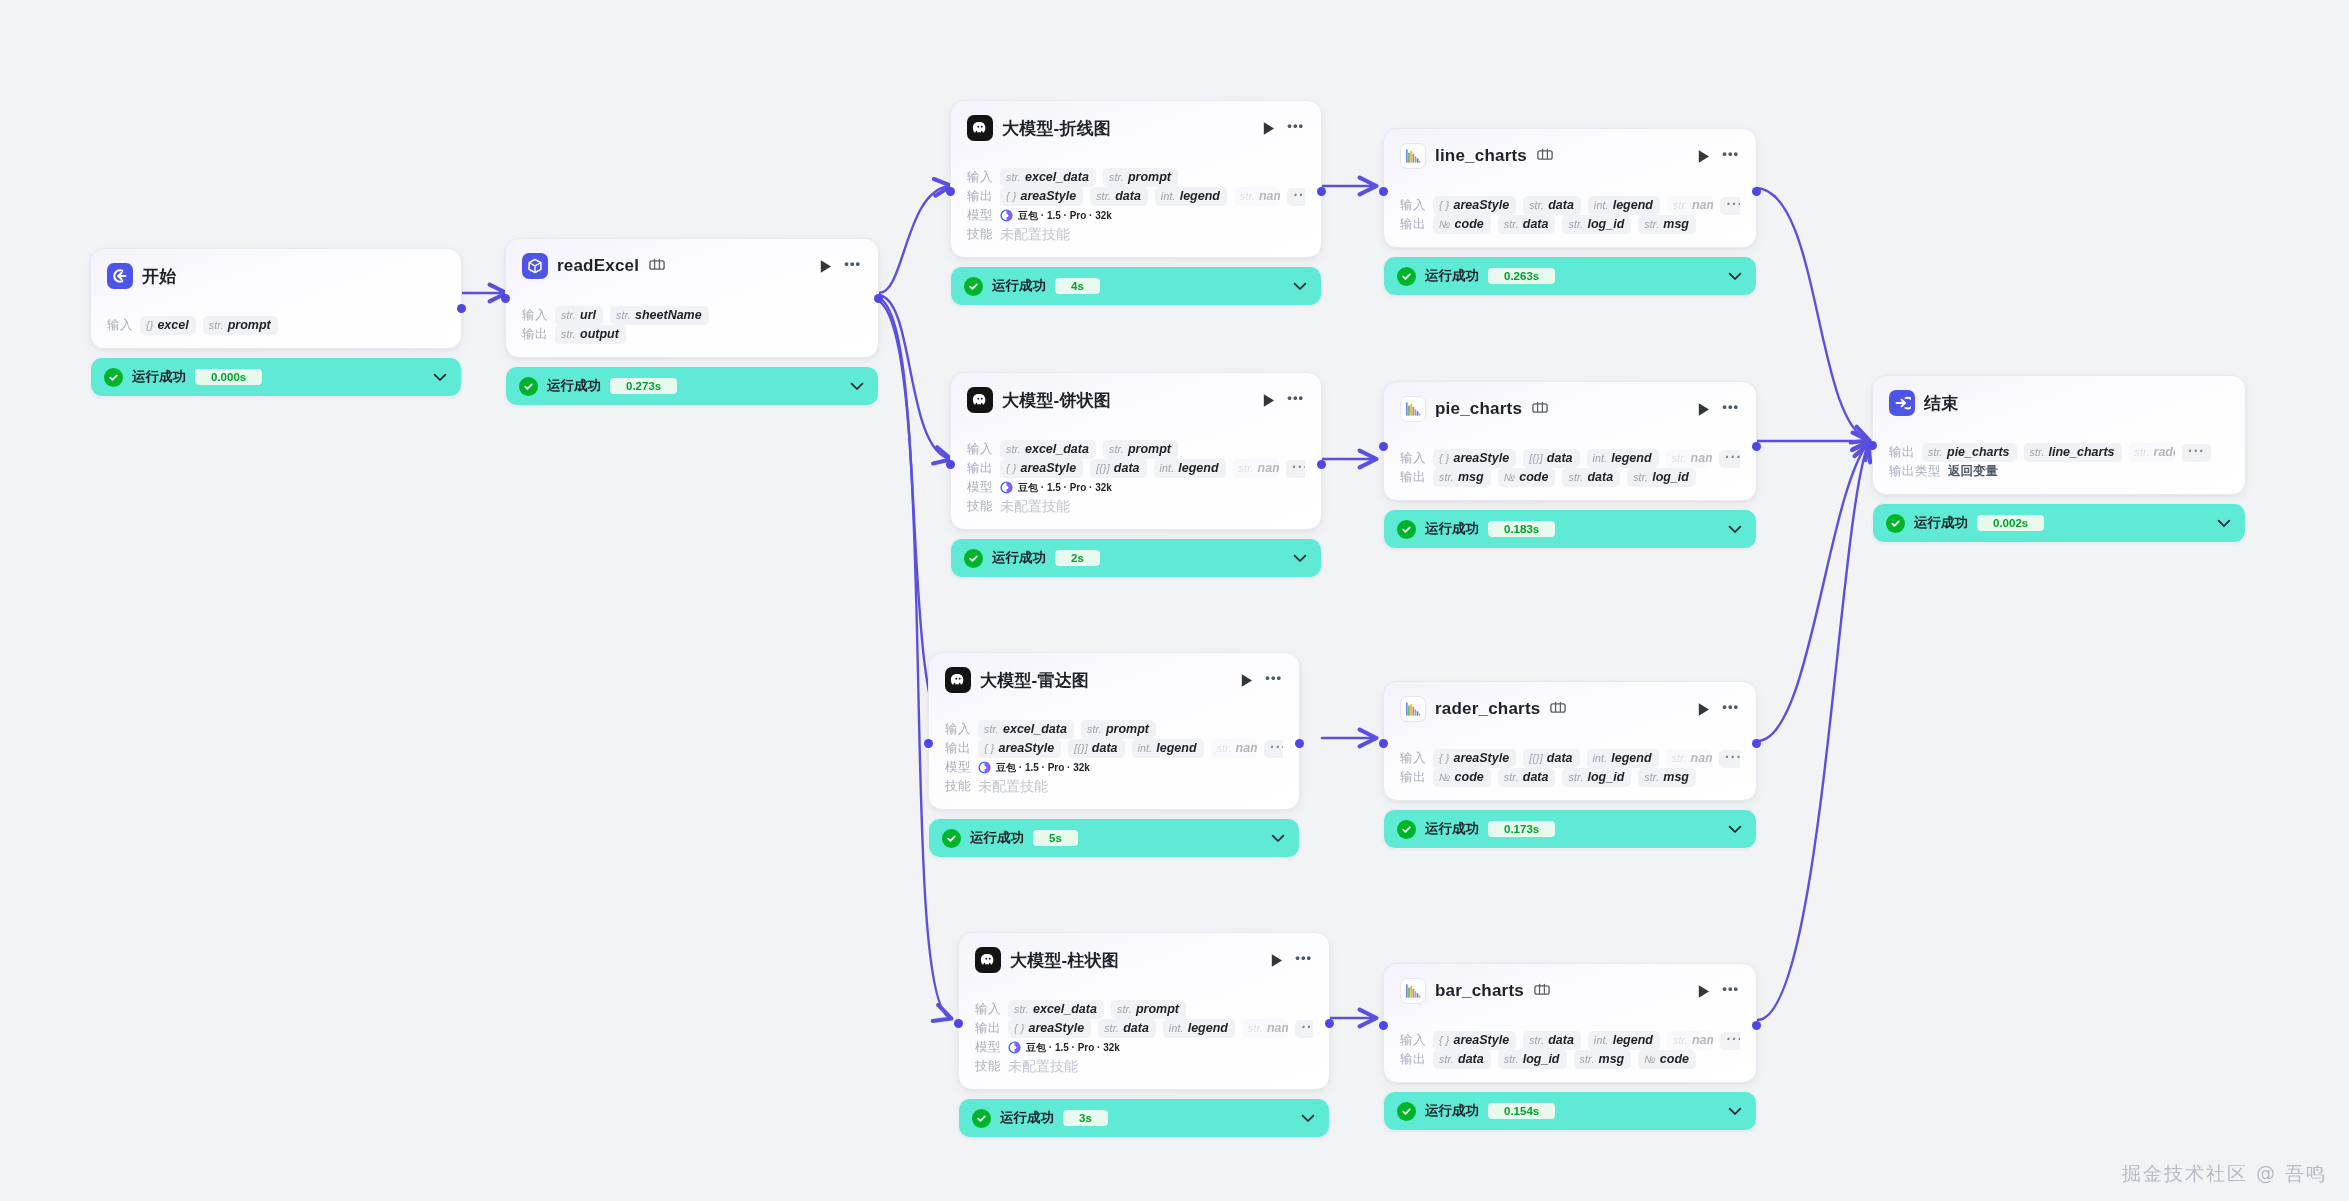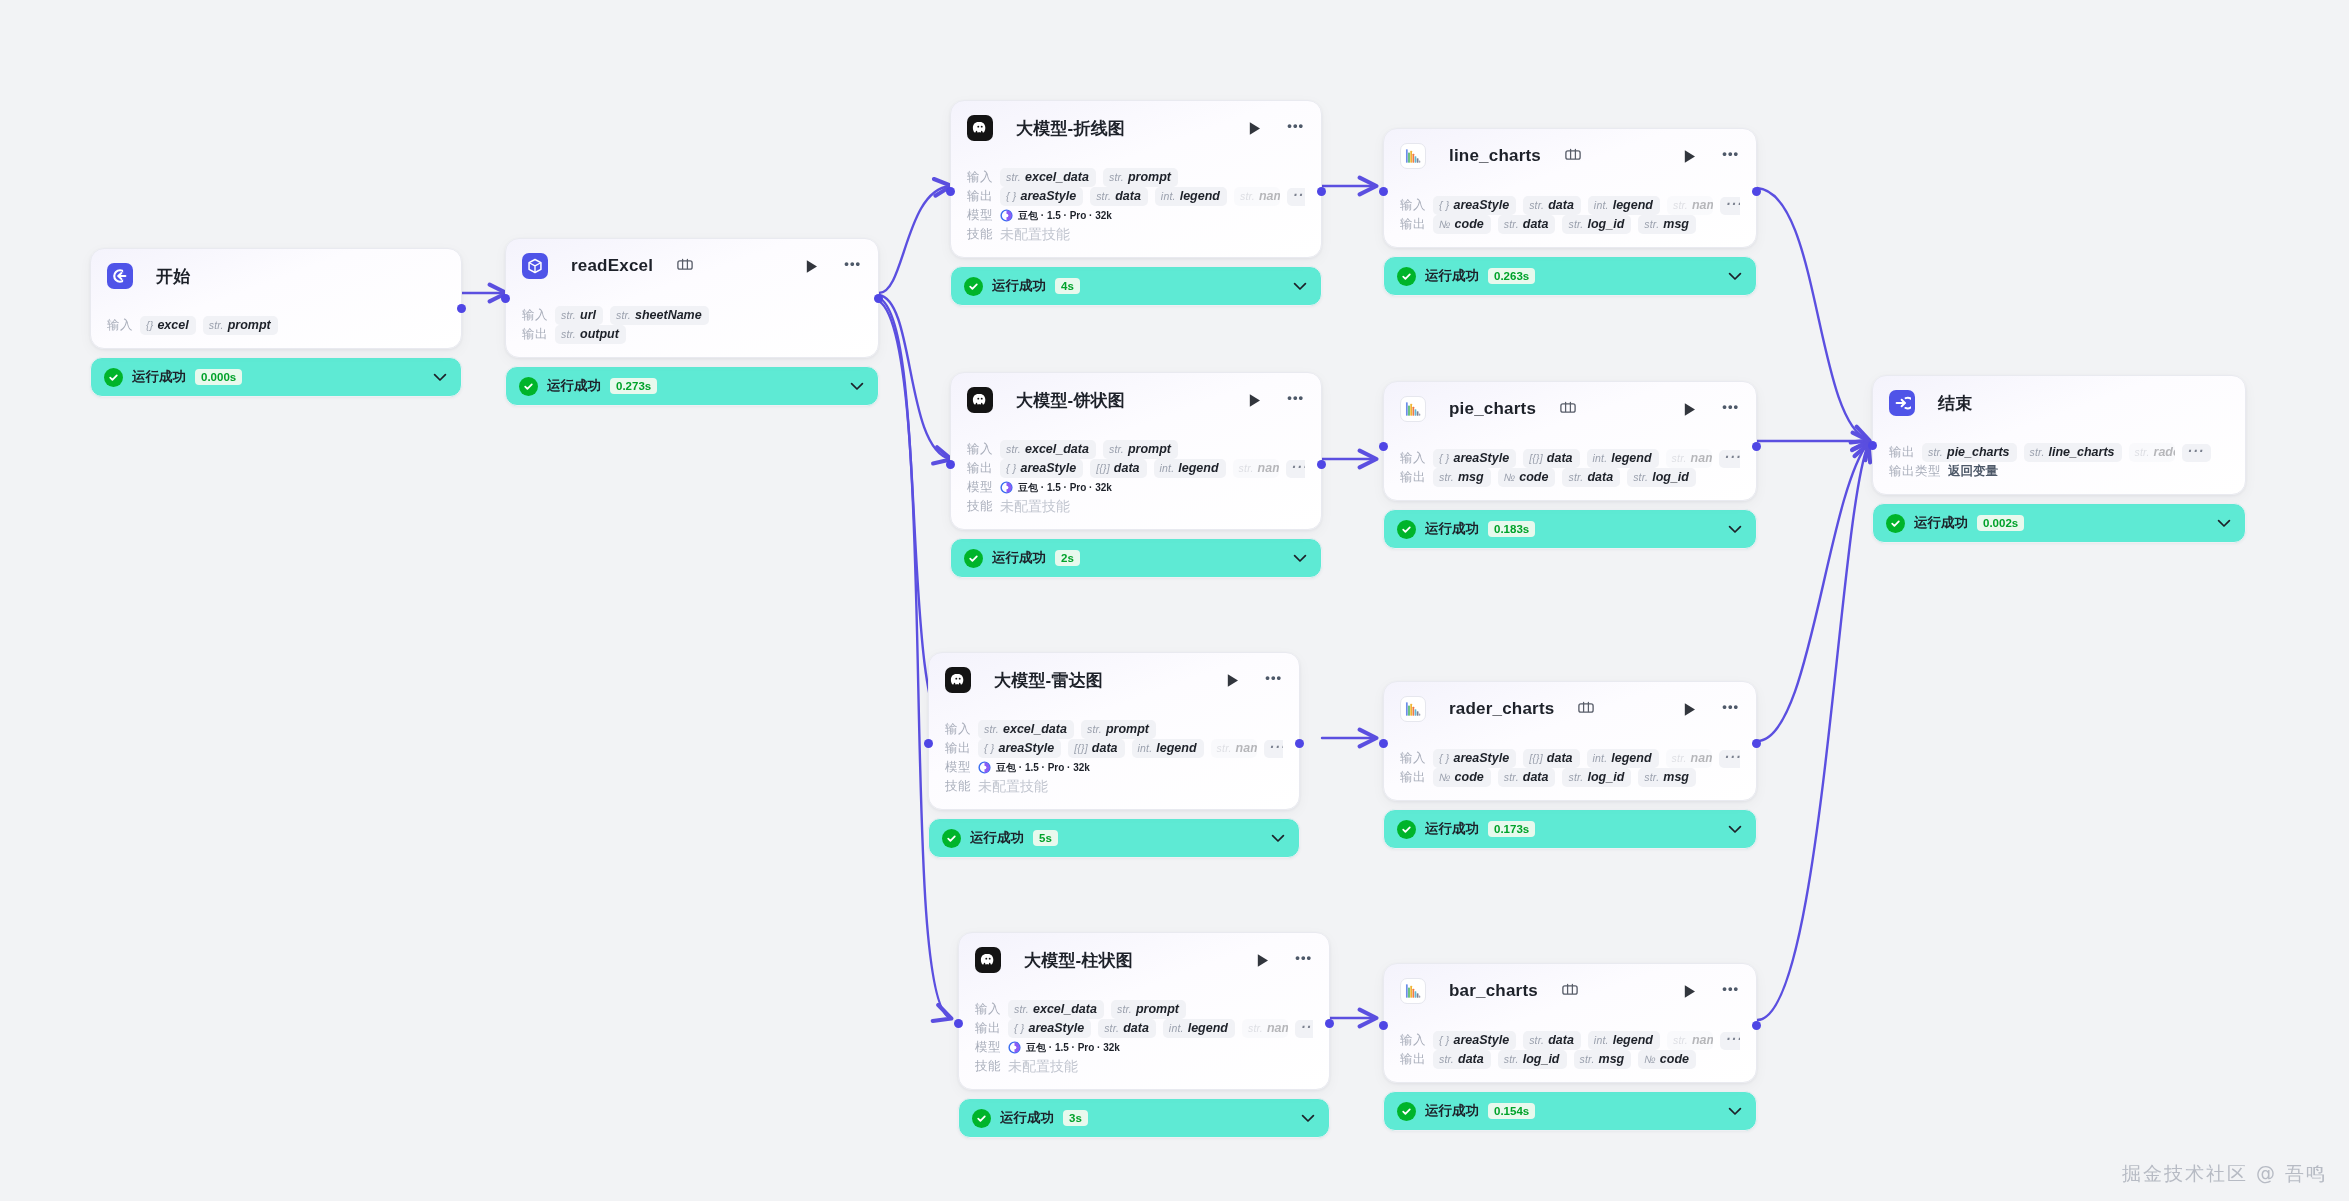--- a/index.html
+++ b/index.html
@@ -18,21 +18,21 @@
   
   .card {
     background: linear-gradient(160deg, #f4f3fc 0%, #fdfcff 42%, #ffffff 100%);
     border: 1px solid #e9eaf0;
     border-radius: 14px;
     box-shadow: 0 1px 3px rgba(28,31,53,0.06), 0 4px 14px rgba(28,31,53,0.04);
     padding: 14px 16px 13px 16px;
     position: relative;
   }
 
-  .card-head { display: flex; align-items: center; gap: 23px; }
+  .card-head { display: flex; align-items: center; gap: 9px; }
   .card-title {
     font-size: 17px; font-weight: 700; color: #1d2129; letter-spacing: .2px;
     white-space: nowrap;
   }
   .head-spacer { flex: 1 1 auto; }
 
   .icon-sq {
     width: 26px; height: 26px; border-radius: 7px;
     display: flex; align-items: center; justify-content: center;
     flex: 0 0 auto;
@@ -92,21 +92,21 @@
     padding: 0 14px 0 13px;
   }
   .check {
     width: 19px; height: 19px; border-radius: 50%; background: #00b42a;
     display: flex; align-items: center; justify-content: center; flex: 0 0 auto;
   }
   .check svg { width: 11px; height: 11px; display:block; }
   .status-text { font-size: 13.5px; font-weight: 700; color: #1d2129; white-space: nowrap; }
   .dur {
     font-size: 11.5px; font-weight: 700; color: #00a22a;
-    background: #e8f9ed; border-radius: 4px; padding: 2px 6px;
+    background: #e8f9ed; border-radius: 4px; padding: 2px 16px;
   }
   .chev { margin-left: auto; width: 14px; height: 9px; cursor: pointer; }
 
   
   .port {
     position: absolute; width: 9px; height: 9px; border-radius: 50%;
     background: #4f46e5; z-index: 5;
   }
   .port.left  { left: -5px; }
   .port.right { right: -5px; }

